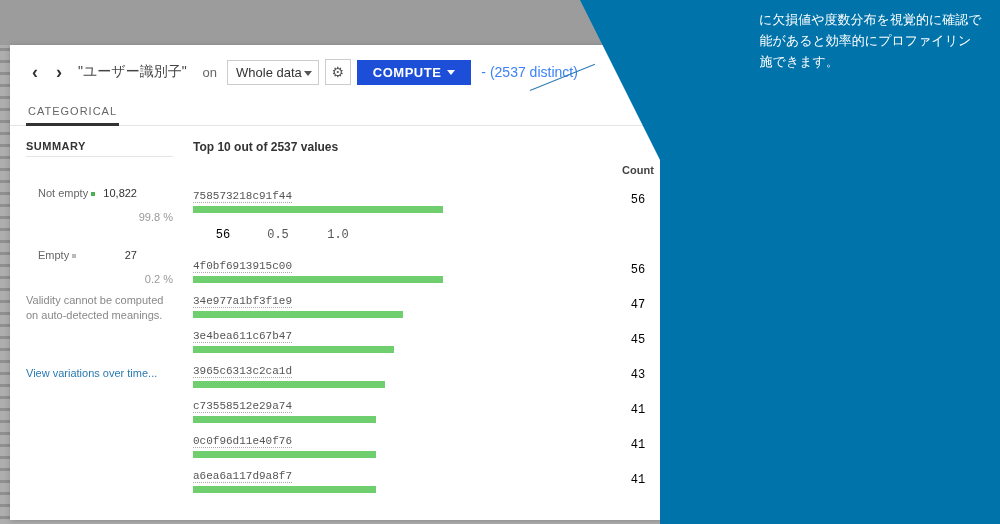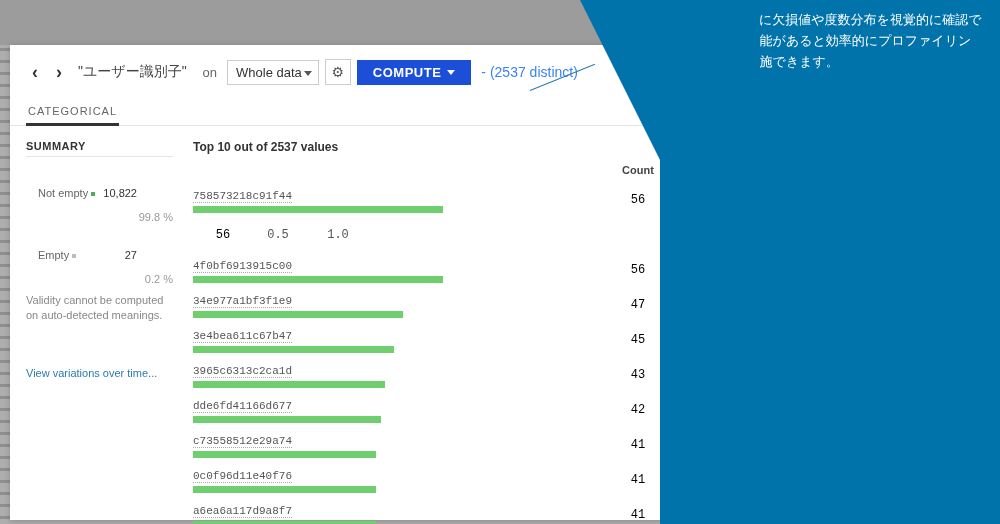--- a/index.html
+++ b/index.html
@@ -242,26 +242,20 @@
             <div class="cell-p">0.4</div>
             <div class="cell-c">2.4</div>
           </div>
           <div class="trow">
             <div class="cell-name"><span class="val-label">3965c6313c2ca1d</span><div class="bar" style="width:192px"></div></div>
             <div class="cell-num">43</div>
             <div class="cell-p">0.4</div>
             <div class="cell-c">2.8</div>
           </div>
           <div class="trow">
-            <div class="cell-name"><span class="val-label">dde6fd41166d677</span><div class="bar" style="width:188px"></div></div>
-            <div class="cell-num">42</div>
-            <div class="cell-p">0.4</div>
-            <div class="cell-c">3.2</div>
-          </div>
-          <div class="trow">
             <div class="cell-name"><span class="val-label">c73558512e29a74</span><div class="bar" style="width:183px"></div></div>
             <div class="cell-num">41</div>
             <div class="cell-p">0.4</div>
             <div class="cell-c">3.6</div>
           </div>
           <div class="trow">
             <div class="cell-name"><span class="val-label">0c0f96d11e40f76</span><div class="bar" style="width:183px"></div></div>
             <div class="cell-num">41</div>
             <div class="cell-p">0.4</div>
             <div class="cell-c">3.9</div>

